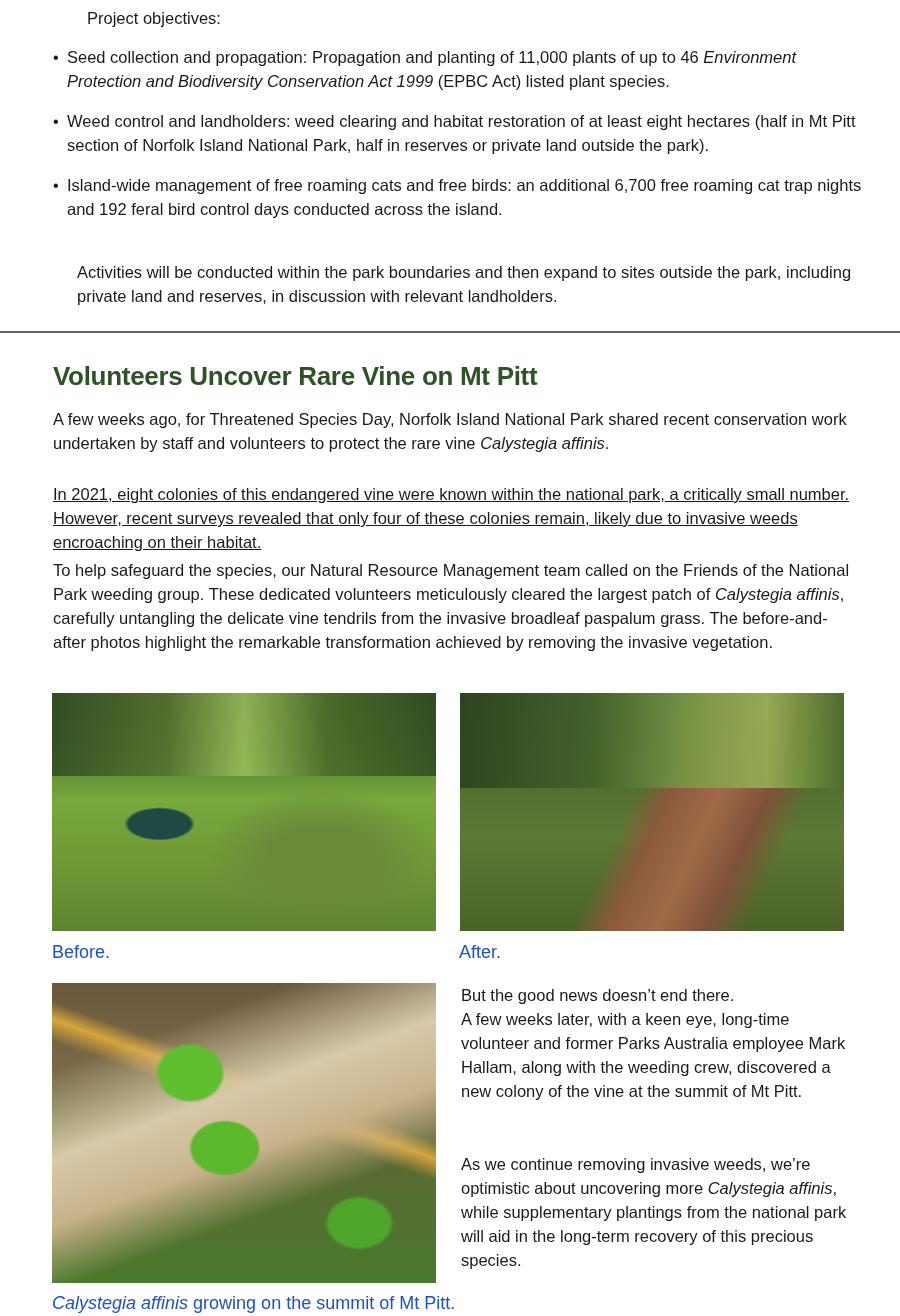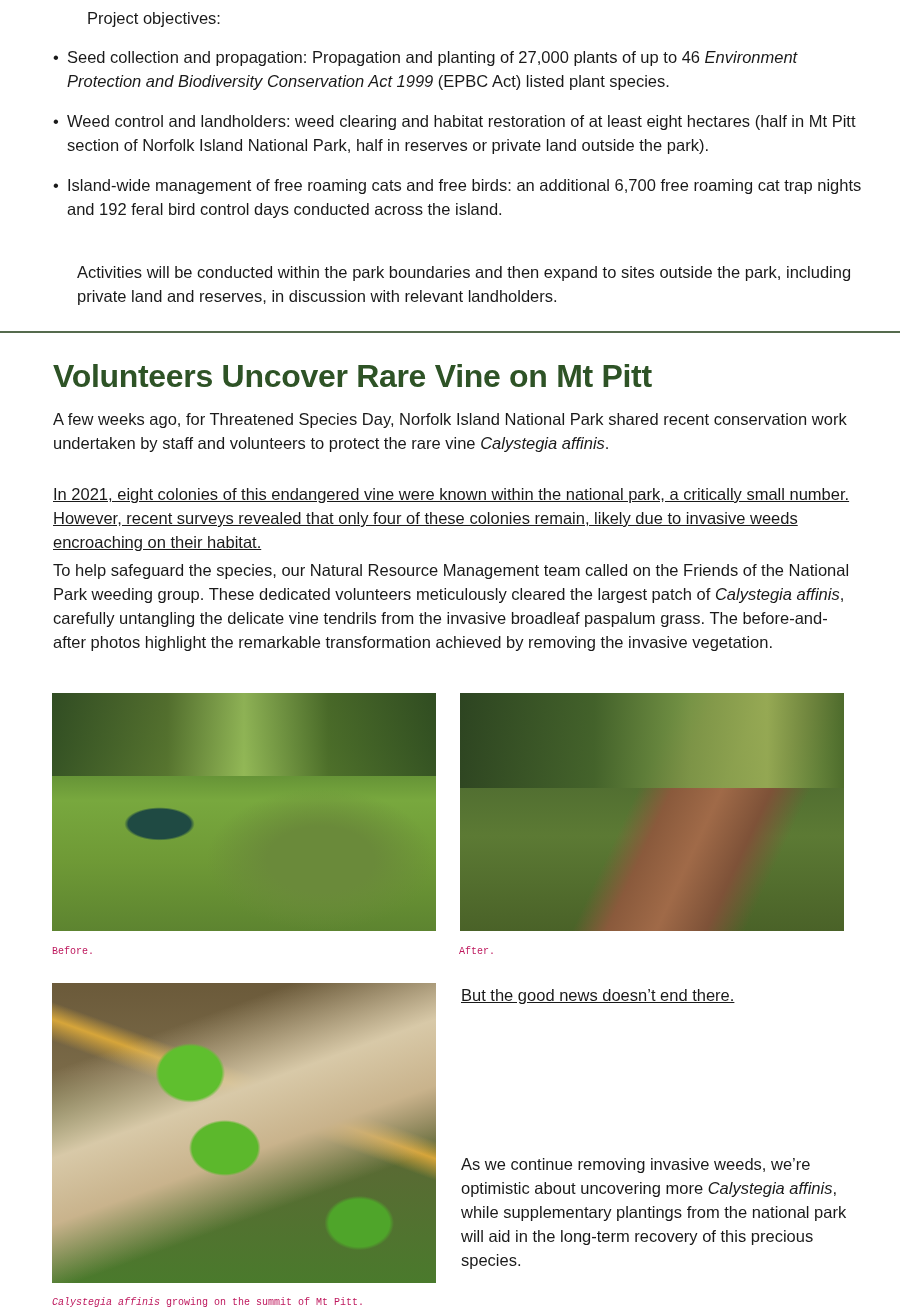--- a/index.html
+++ b/index.html
@@ -9,21 +9,21 @@
     color: #1a1a1a; font-size: 16.5px; line-height: 24px;
   }
   .wrap { position: absolute; left: 53px; right: 40px; }
   p { margin: 0; }
   .intro { top: 6px; margin-left: 34px; }
   ul.objectives { list-style: none; margin: 0; padding: 0; position: absolute; left: 53px; right: 30px; top: 45px; }
   ul.objectives li { position: relative; padding-left: 14px; margin-bottom: 16px; }
   ul.objectives li .bullet { position: absolute; left: 0; top: 0; }
   .closing { top: 260px; margin-left: 24px; }
   .divider { position: absolute; left: 0; right: 0; top: 331px; height: 2px; background: #556b4d; }
-  .title { position: absolute; left: 53px; top: 356px; margin: 0; font-size: 32px; line-height: 40px; font-weight: bold; color: #2e5326; letter-spacing: -0.3px; }
+  .title { position: absolute; left: 53px; top: 356px; margin: 0; font-size: 26px; line-height: 40px; font-weight: bold; color: #2e5326; letter-spacing: -0.3px; }
   .body1 { top: 407px; }
   .body2 { top: 482px; text-decoration: underline; }
   .body3 { top: 558px; }
   .photo { position: absolute; overflow: hidden; }
   .photo-before { left: 52px; top: 693px; width: 384px; height: 238px;
     background:
       radial-gradient(ellipse at 28% 55%, #1f4a43 0 8%, transparent 9%),
       radial-gradient(ellipse at 70% 70%, #6a8a3a 0 14%, transparent 30%),
       linear-gradient(180deg, #3d5a2a 0%, #4f7a2e 22%, #78a83e 45%, #6f9a36 70%, #5d8430 100%);
   }
@@ -36,39 +36,39 @@
   .photo-after .canopy { position:absolute; left:0; top:0; width:100%; height:40%; background: linear-gradient(90deg, #2b4220 0%, #43622a 35%, #7b9a48 60%, #95b055 80%, #4e6d2c 100%); opacity:.9; }
   .photo-vine { left: 52px; top: 983px; width: 384px; height: 300px;
     background:
       radial-gradient(ellipse at 36% 30%, #5fbf2e 0 9%, transparent 10%),
       radial-gradient(ellipse at 45% 55%, #5cb82c 0 11%, transparent 12%),
       radial-gradient(ellipse at 80% 80%, #4fa52a 0 7%, transparent 8%),
       linear-gradient(160deg, transparent 20%, #d8c9a8 40%, #c9b38c 55%, transparent 70%),
       linear-gradient(20deg, transparent 55%, #d6a53a 60%, transparent 64%),
       linear-gradient(180deg, #6b5a3a 0%, #7a6a48 30%, #5a6a34 60%, #4a7a2c 100%);
   }
-  .caption { position: absolute; font-size: 10px; line-height: 18px; color: #be185d; font-family: Liberation Mono, monospace; }
+  .caption { position: absolute; font-size: 18px; line-height: 18px; color: #1d4ed8; }
   .cap-before { left: 52px; top: 943px; }
   .cap-after { left: 459px; top: 943px; }
   .cap-vine { left: 52px; top: 1294px; }
   .side { position: absolute; left: 461px; width: 400px; }
-  .side1 { top: 983px; text-decoration: underline; }
+  .side1 { top: 983px; }
   .side2 { top: 1140px; margin-top: 12px; }
   em, i { font-style: italic; }
   b { font-weight: normal; }
 </style>
 </head>
 <body>
 
 <p class="wrap intro">Project objectives:</p>
 
 <ul class="objectives">
   <li>
     <span class="bullet">•</span>
-    <b>Seed collection and propagation</b><span>: Propagation and planting of 27,000 plants of up to 46 </span><i>Environment Protection and Biodiversity Conservation Act 1999</i><span> (EPBC Act) listed plant species.</span>
+    <b>Seed collection and propagation</b><span>: Propagation and planting of 11,000 plants of up to 46 </span><i>Environment Protection and Biodiversity Conservation Act 1999</i><span> (EPBC Act) listed plant species.</span>
   </li>
   <li>
     <span class="bullet">•</span>
     <b>Weed control and landholders</b><span>: weed clearing and habitat restoration of at least eight hectares (half in Mt Pitt section of Norfolk Island National Park, half in reserves or private land outside the park).</span>
   </li>
   <li>
     <span class="bullet">•</span>
     <b>Island-wide management of free roaming cats and free birds</b><span>: an additional 6,700 free roaming cat trap nights and 192 feral bird control days conducted across the island.</span>
   </li>
 </ul>
@@ -91,15 +91,15 @@
 <div class="photo photo-after">
     <div class="canopy"></div>
   </div>
 
 <div class="caption cap-before">Before.</div>
 <div class="caption cap-after">After.</div>
 
 <div class="photo photo-vine"></div>
 <div class="caption cap-vine"><i>Calystegia affinis</i><span> growing on the summit of Mt Pitt.</span></div>
 
-<p class="side side1"><span>But the good news doesn’t end there.</span><br></p>
+<p class="side side1"><span>But the good news doesn’t end there.</span><br><span>A few weeks later, with a keen eye, long-time volunteer and former Parks Australia employee Mark Hallam, along with the weeding crew, discovered a new colony of the vine at the summit of Mt Pitt.</span></p>
 
 <p class="side side2"><span>As we continue removing invasive weeds, we’re optimistic about uncovering more </span><i>Calystegia affinis</i><span>, while supplementary plantings from the national park will aid in the long-term recovery of this precious species.</span></p>
 
 </body></html>

